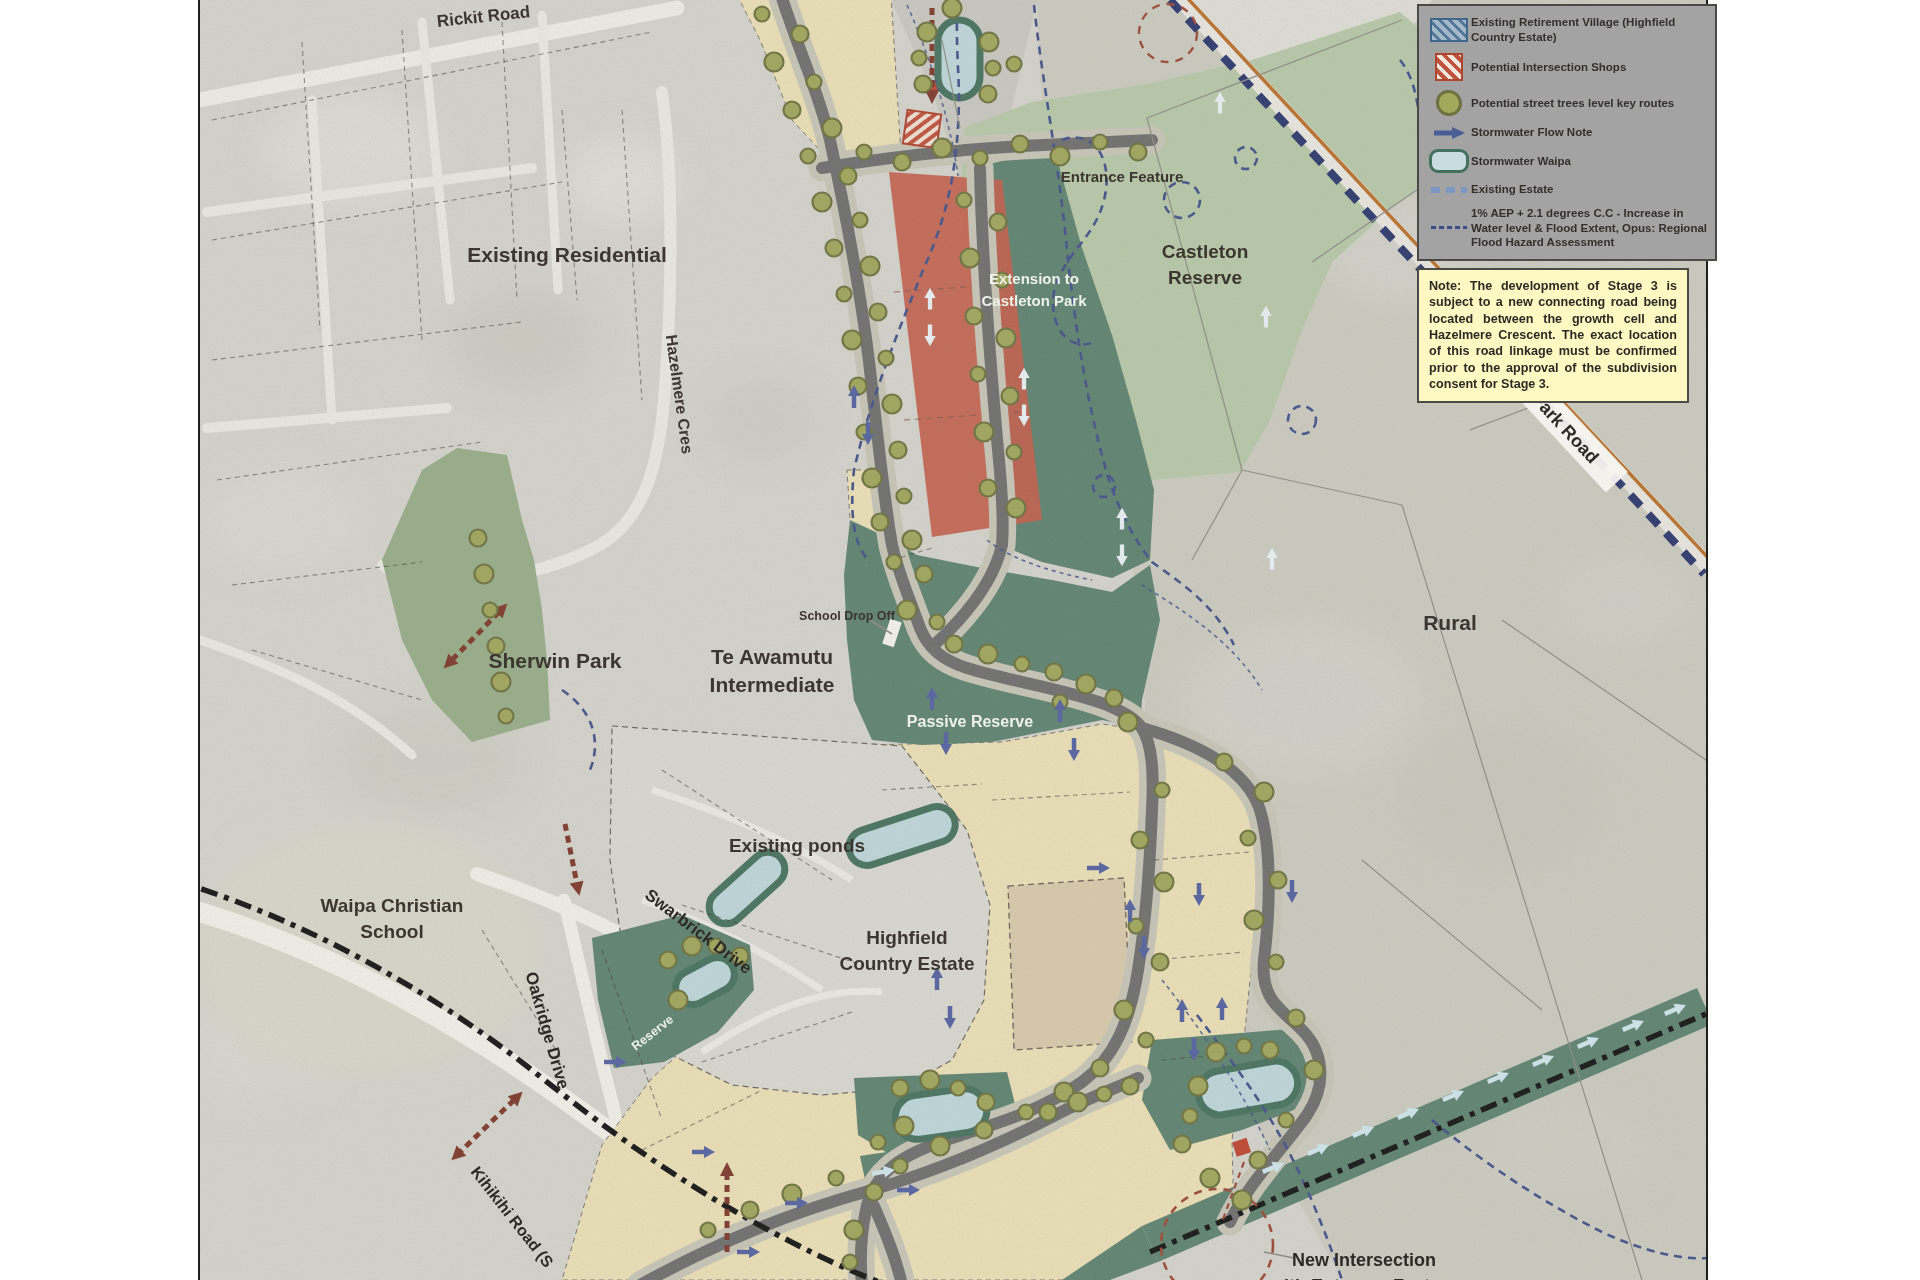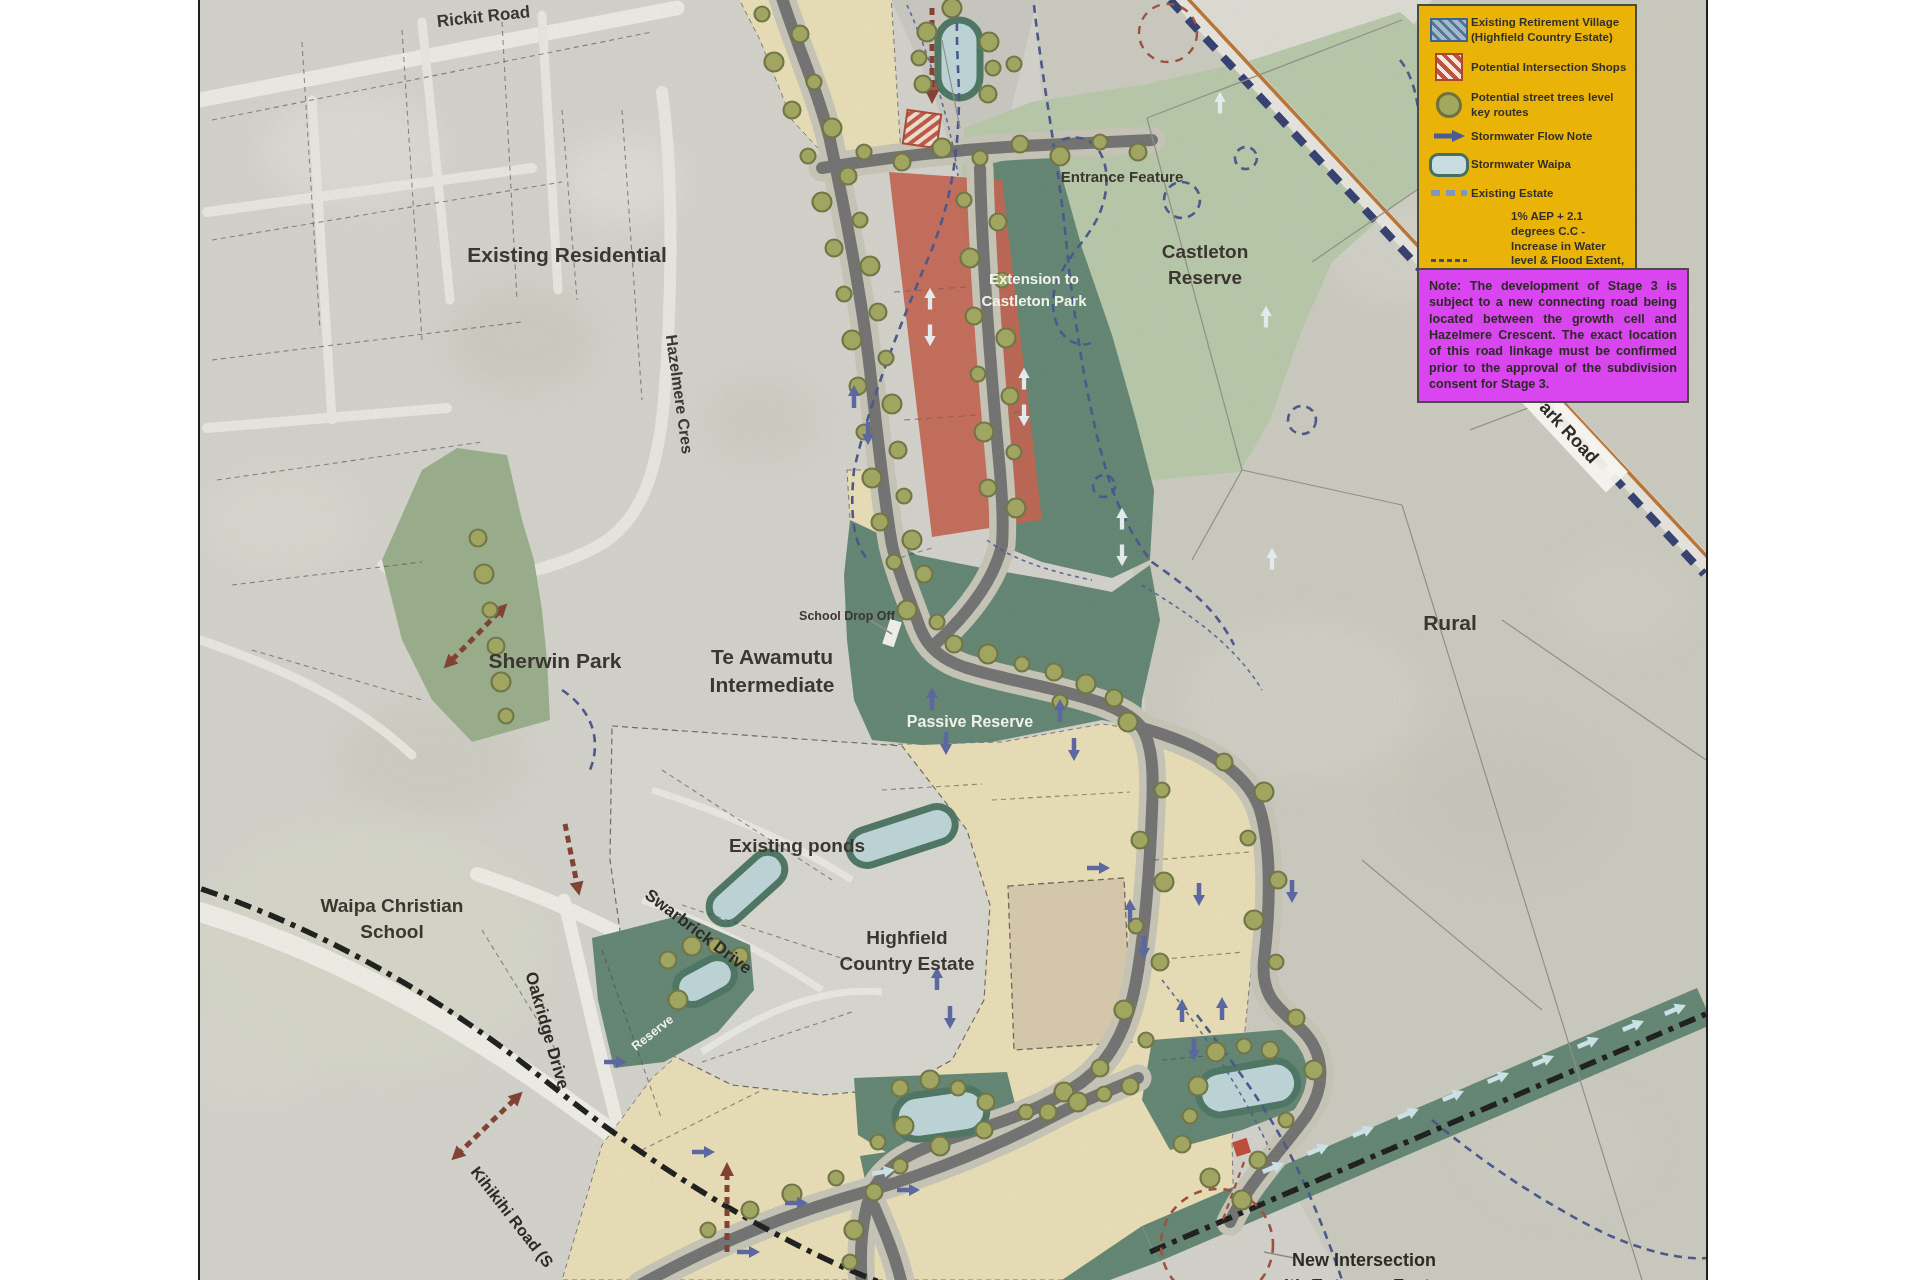--- a/index.html
+++ b/index.html
@@ -3,37 +3,37 @@
 <meta charset="utf-8">
 <style>
   html,body{margin:0;padding:0;background:#ffffff;}
   .page{position:relative;width:1920px;height:1280px;background:#ffffff;overflow:hidden;
         font-family:"Liberation Sans",sans-serif;}
   .map{position:absolute;left:198px;top:0;width:1506px;height:1280px;overflow:hidden;
        background:#d3d2cb;border-left:2px solid #1e1e1c;border-right:2px solid #1e1e1c;}
   .map svg{position:absolute;left:0;top:0;}
   svg text{font-family:"Liberation Sans",sans-serif;}
 
-  .legend{position:absolute;left:1417px;top:4px;width:220px;box-sizing:border-box;
-          background:#eab308;border:2px solid #4a4a46;padding:9px 8px 7px 8px;z-index:5;}
+  .legend{position:absolute;left:1417px;top:4px;width:300px;box-sizing:border-box;
+          background:#a3a3a3;border:2px solid #4a4a46;padding:9px 8px 7px 8px;z-index:5;}
   .legend-row{display:flex;align-items:center;margin-bottom:9px;}
   .legend-ic{flex:0 0 44px;display:flex;justify-content:center;align-items:center;}
   .legend-label{font-size:11.5px;line-height:1.28;font-weight:600;color:#33302b;}
   .sw-blue{width:34px;height:20px;border:2px solid #3f668c;
            background:repeating-linear-gradient(45deg,#a3b9c8 0 4px,#54769b 4px 7px);}
   .sw-red{width:24px;height:24px;border:2px solid #ad452f;
           background:repeating-linear-gradient(45deg,#f3e6da 0 4px,#c05340 4px 8px);}
   .tree-ic{width:20px;height:20px;border-radius:48% 55% 50% 52%;background:#a3a85d;border:3px solid #6d7240;}
   .pond-ic{width:34px;height:18px;border-radius:9px;background:#c9dde1;border:3px solid #44705e;}
   .stream-ic{width:36px;height:6px;
              background:repeating-linear-gradient(90deg,#7d97c3 0 9px,rgba(0,0,0,0) 9px 15px);}
   .flood-ic{width:36px;height:3px;
             background:repeating-linear-gradient(90deg,#3c4c85 0 5px,rgba(0,0,0,0) 5px 8px);}
   .note{position:absolute;left:1417px;top:268px;width:272px;box-sizing:border-box;
-        background:#d946ef;border:2px solid #4a4a46;padding:8px 10px;z-index:5;
+        background:#fef9c3;border:2px solid #4a4a46;padding:8px 10px;z-index:5;
         font-size:12.6px;font-weight:600;line-height:1.3;color:#2c2a25;text-align:justify;}
 </style>
 </head>
 <body>
 
 <div class="page">
 
   <div class="map">
     <svg width="1506" height="1280" viewBox="198 0 1506 1280">
       <defs>
@@ -624,21 +624,21 @@
           <span class="pond-ic"></span>
         </span>
       <span class="legend-label">Stormwater Waipa</span>
     </div>
     <div class="legend-row">
       <span class="legend-ic">
           <span class="stream-ic"></span>
         </span>
       <span class="legend-label">Existing Estate</span>
     </div>
-    <div class="legend-row" style="margin-bottom:2px;gap:40px;">
+    <div class="legend-row" style="margin-bottom:2px;">
       <span class="legend-ic">
           <span class="flood-ic"></span>
         </span>
       <span class="legend-label">1% AEP + 2.1 degrees C.C - Increase in Water level &amp; Flood Extent, Opus: Regional Flood Hazard Assessment</span>
     </div>
   </div>
 
   <div class="note">
     <span>Note: The development of Stage 3 is subject to a new connecting road being located between the growth cell and Hazelmere Crescent. The exact location of this road linkage must be confirmed prior to the approval of the subdivision consent for Stage 3.</span>
   </div>

